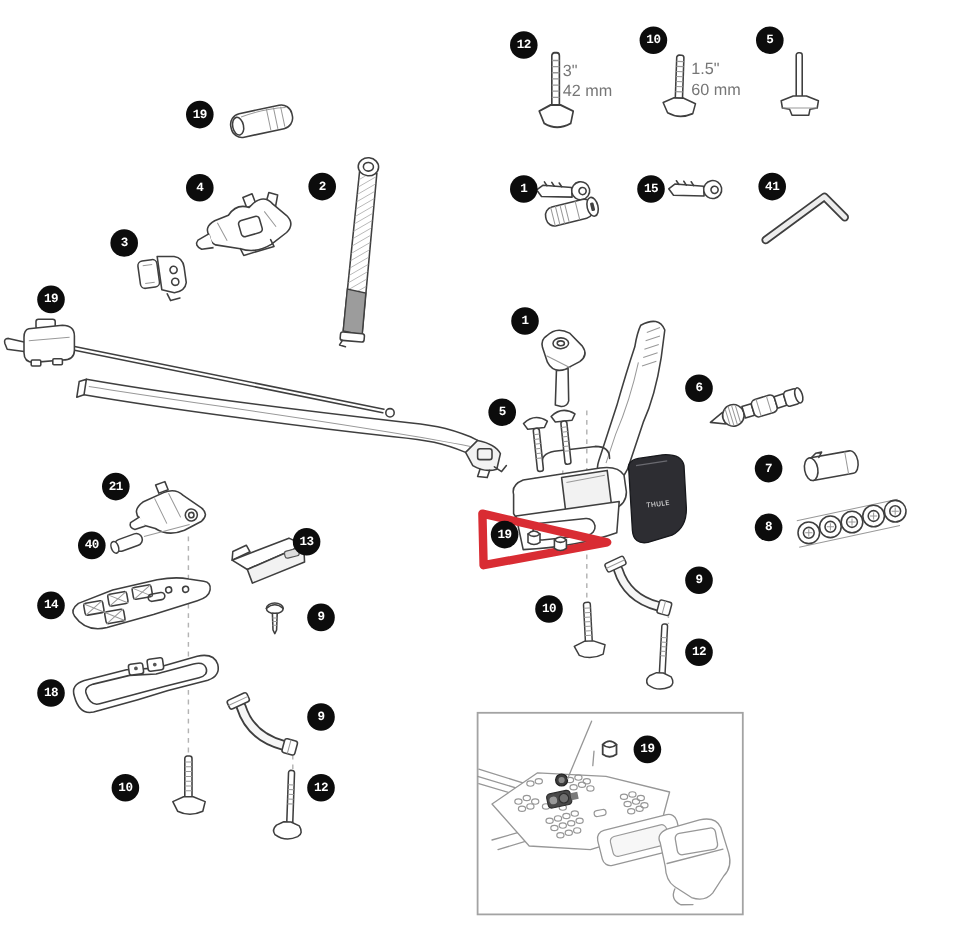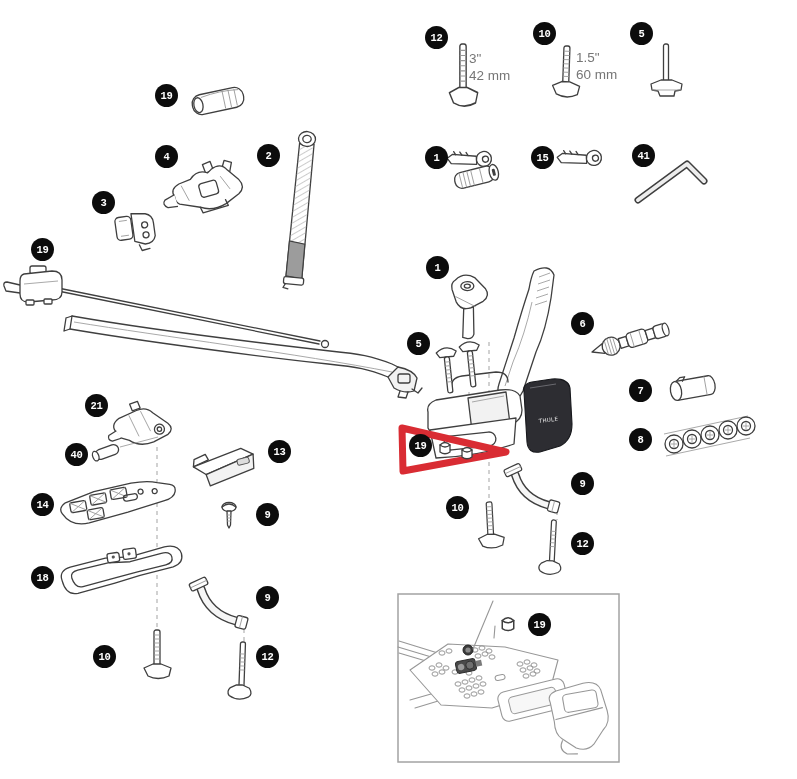--- a/index.html
+++ b/index.html
@@ -407,21 +407,21 @@
 <div class="badge" style="left:425px;top:146px">1</div>
 <div class="badge" style="left:531px;top:146px">15</div>
 <div class="badge" style="left:632px;top:144px">41</div>
 <div class="badge" style="left:426px;top:256px">1</div>
 <div class="badge" style="left:571px;top:312px">6</div>
 <div class="badge" style="left:407px;top:332px">5</div>
 <div class="badge" style="left:629px;top:379px">7</div>
 <div class="badge" style="left:629px;top:428px">8</div>
 <div class="badge" style="left:85px;top:394px">21</div>
 <div class="badge" style="left:65px;top:443px">40</div>
-<div class="badge" style="left:268px;top:440px">13</div>
+<div class="badge" style="left:244px;top:440px">13</div>
 <div class="badge" style="left:409px;top:434px">19</div>
 <div class="badge" style="left:31px;top:493px">14</div>
 <div class="badge" style="left:256px;top:503px">9</div>
 <div class="badge" style="left:446px;top:496px">10</div>
 <div class="badge" style="left:571px;top:472px">9</div>
 <div class="badge" style="left:571px;top:532px">12</div>
 <div class="badge" style="left:31px;top:566px">18</div>
 <div class="badge" style="left:256px;top:586px">9</div>
 <div class="badge" style="left:93px;top:645px">10</div>
 <div class="badge" style="left:256px;top:645px">12</div>

